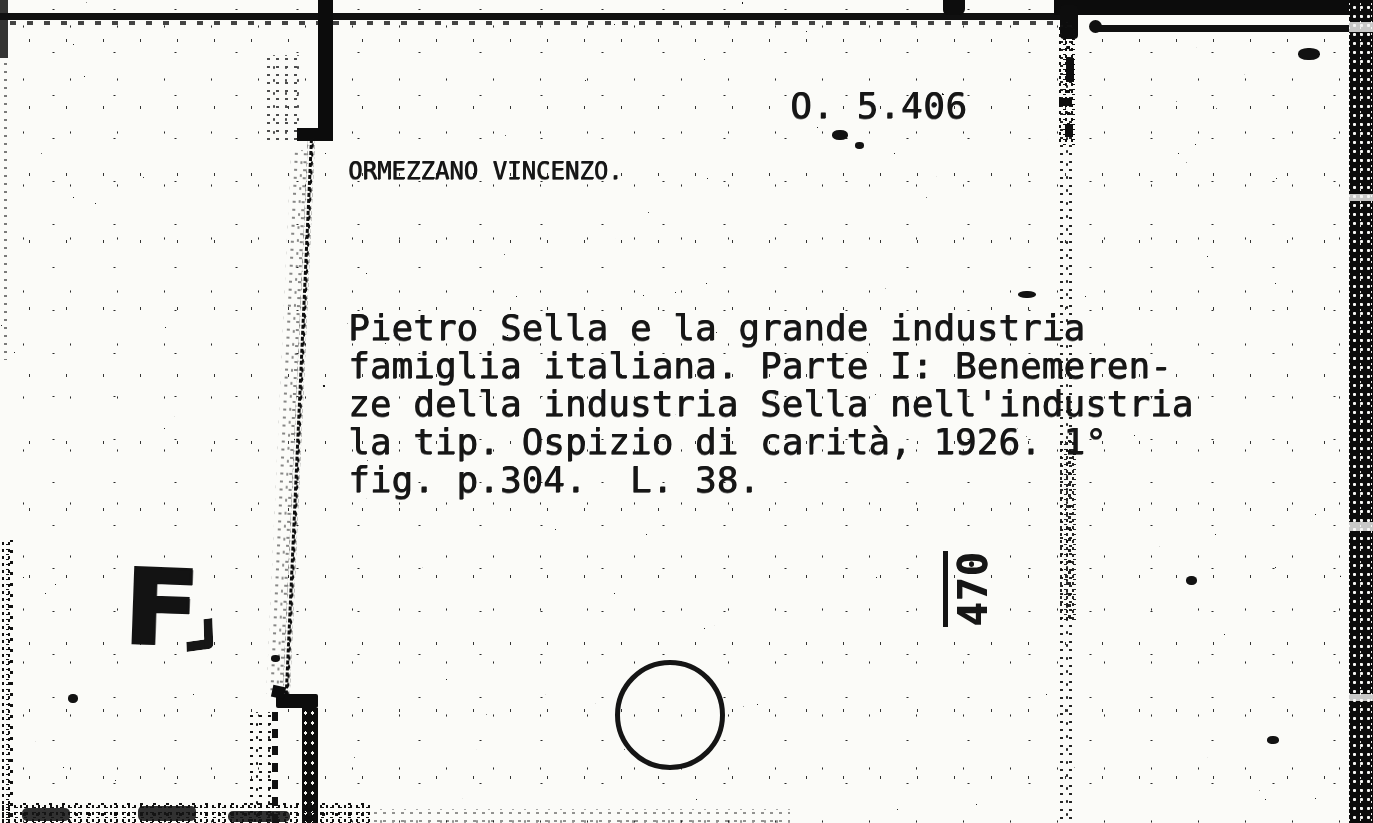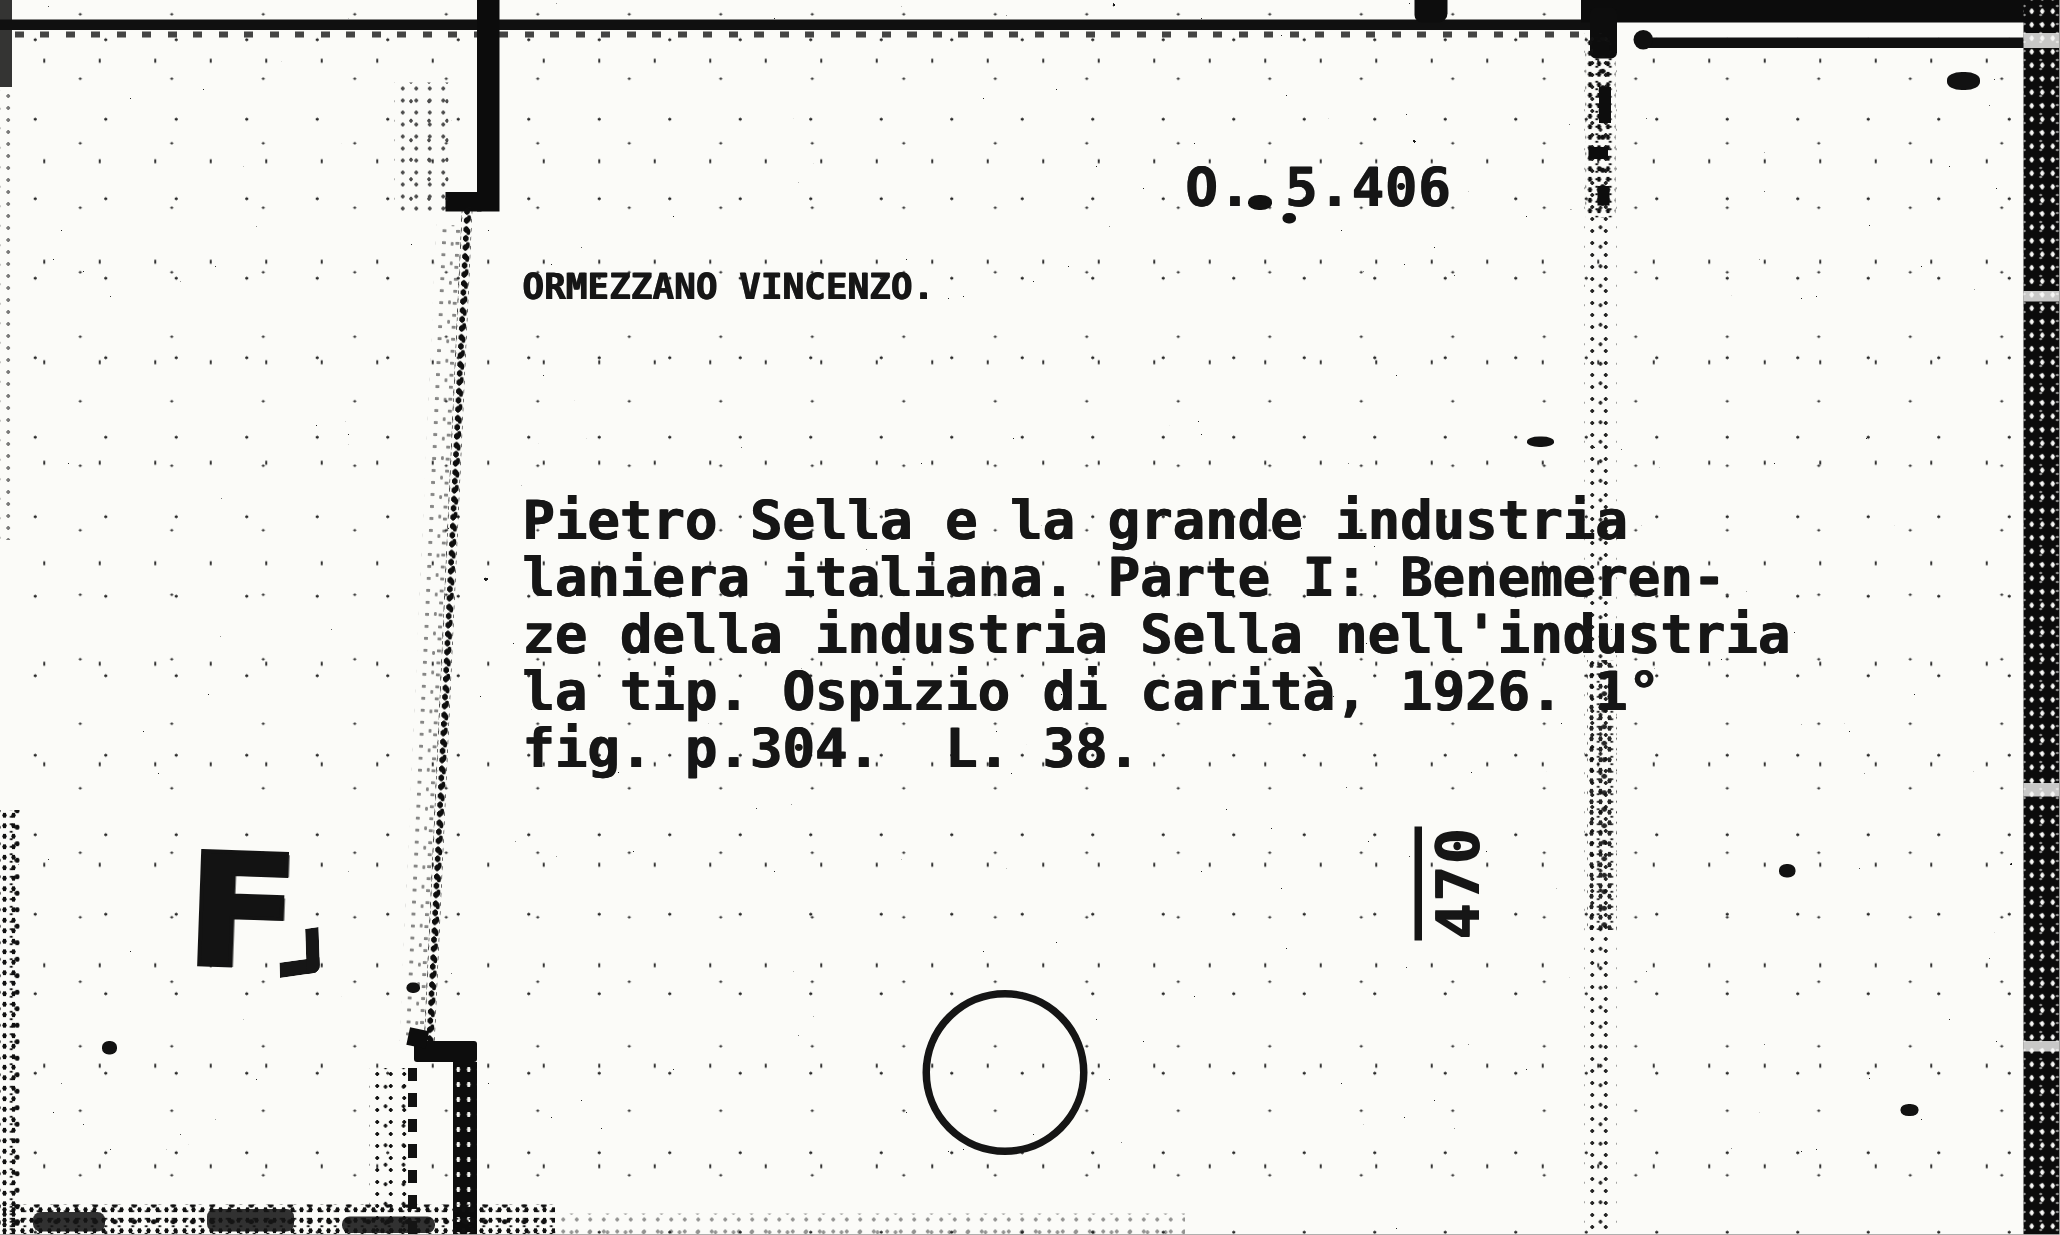--- a/index.html
+++ b/index.html
@@ -10,21 +10,21 @@
       radial-gradient(#2a2a2a 0.9px, transparent 1.1px) 23px 31px/61px 43px,
       radial-gradient(#333 0.7px, transparent 0.9px) 11px 7px/37px 67px,
       #fbfbf8;
     font-family:"DejaVu Sans Mono","Liberation Mono",monospace;
     color:#161616;
   }
   #scan *{position:absolute; box-sizing:border-box;}
   svg.grain{left:0;top:0;}
 
   
-  .tw{font-weight:bold; text-shadow:0.7px 0 0 currentColor, 0 0.5px 0 rgba(10,10,10,.6); white-space:pre;margin-top:20px;}
+  .tw{font-weight:normal; text-shadow:0.7px 0 0 currentColor, 0 0.5px 0 rgba(10,10,10,.6); white-space:pre;}
   .callnum{left:790px; top:85px; font-size:36px; letter-spacing:0.5px;}
   .author{left:348px; top:157px; font-size:24px;}
   .body{left:348px; top:233px; font-size:36px; line-height:38px; width:760px; height:240px;}
   .bl{position:static; display:block;}
 
   
   .rot{left:924px; top:564px; width:90px; height:50px; display:flex; align-items:center; justify-content:center;
        transform:rotate(-90deg); font-weight:bold; font-size:40px;}
   .rot span{position:static; border-top:5px solid #141414; padding-top:2px; letter-spacing:1px;
             text-shadow:0.8px 0 0 currentColor;}
@@ -171,21 +171,21 @@
   <div class="dust d5"></div>
   <div class="dust d6"></div>
   <div class="dust d7"></div>
   <div class="dust d8"></div>
 
   <div class="tw callnum">O. 5.406</div>
   <div class="tw author">ORMEZZANO VINCENZO.</div>
 
   <div class="tw body">
     <span class="bl">Pietro Sella e la grande industria</span>
-    <span class="bl">laniera italiana. Parte I: Benemeren-</span>
+    <span class="bl">famiglia italiana. Parte I: Benemeren-</span>
     <span class="bl">ze della industria Sella nell'industria</span>
     <span class="bl">la tip. Ospizio di carità, 1926. 1°</span>
     <span class="bl">fig. p.304.  L. 38.</span>
   </div>
 
   <div class="rot">
     <span>470</span>
   </div>
 
   <div class="punch"></div>

